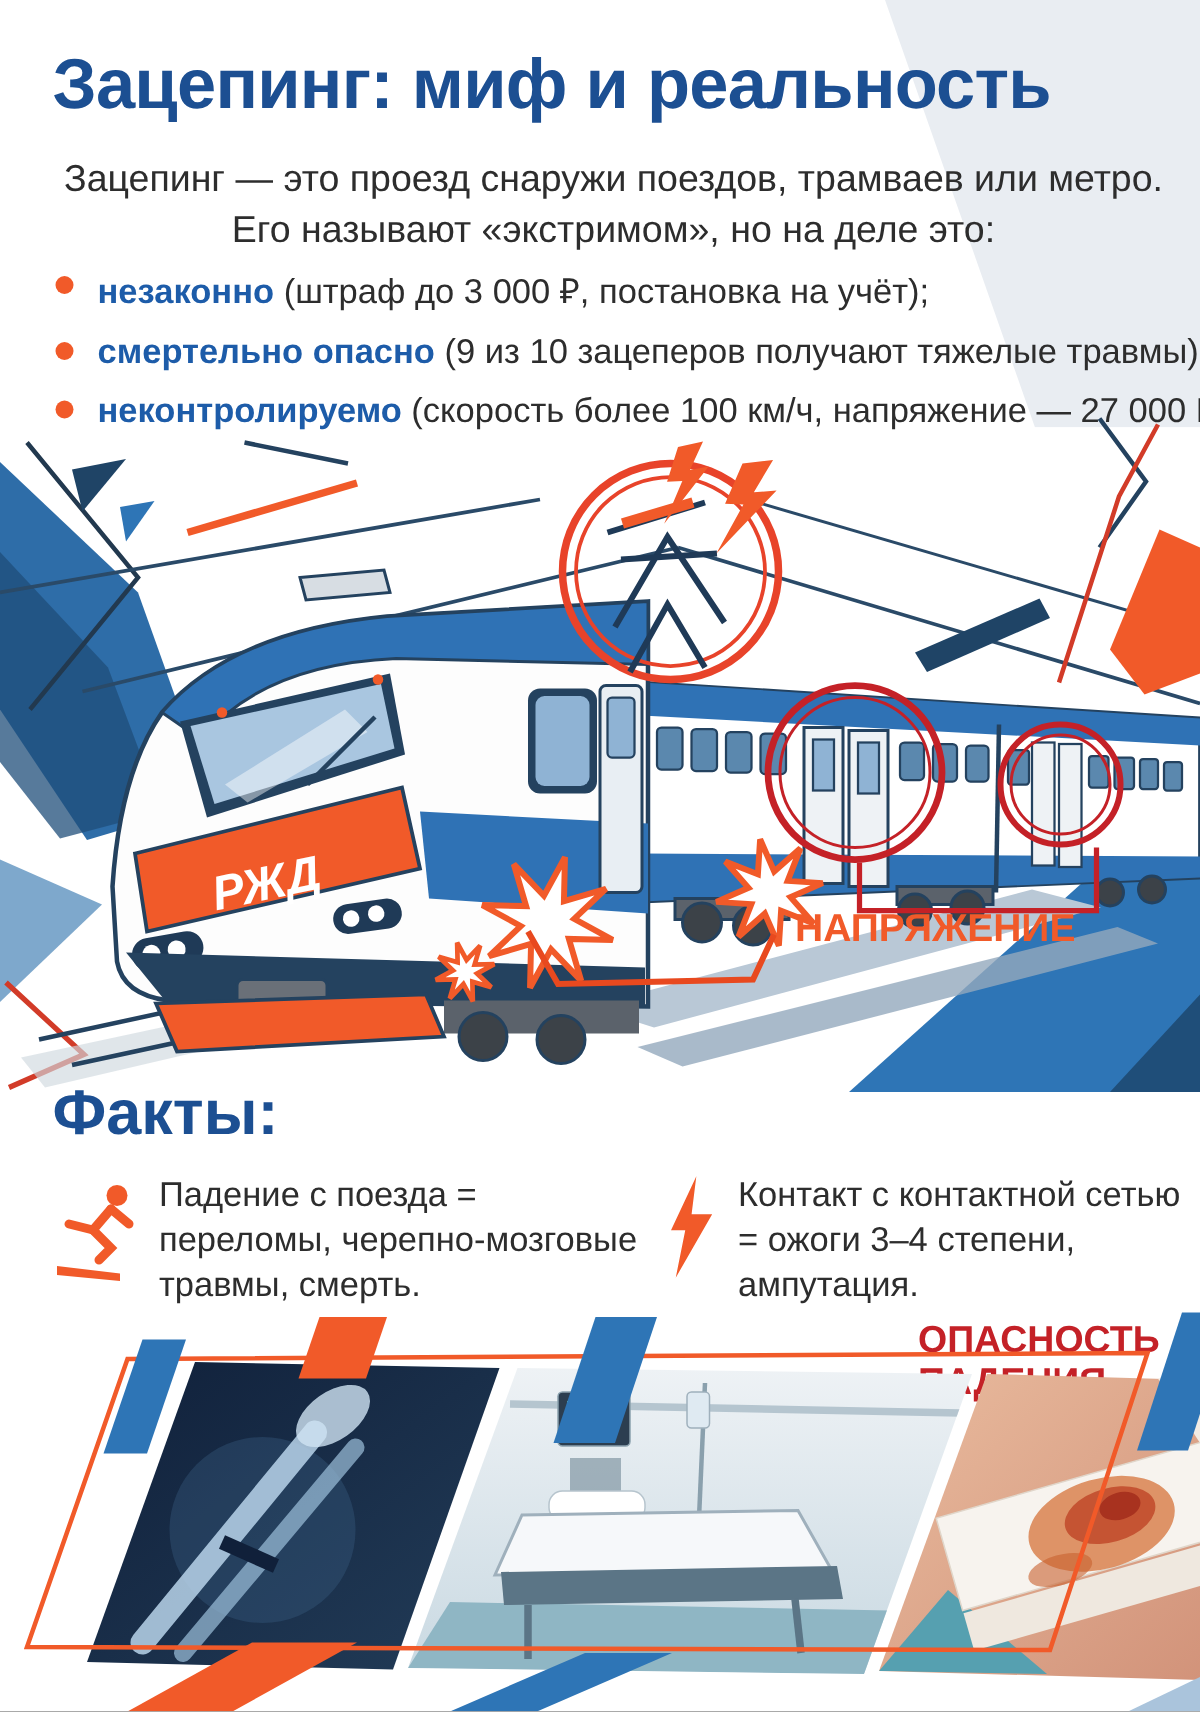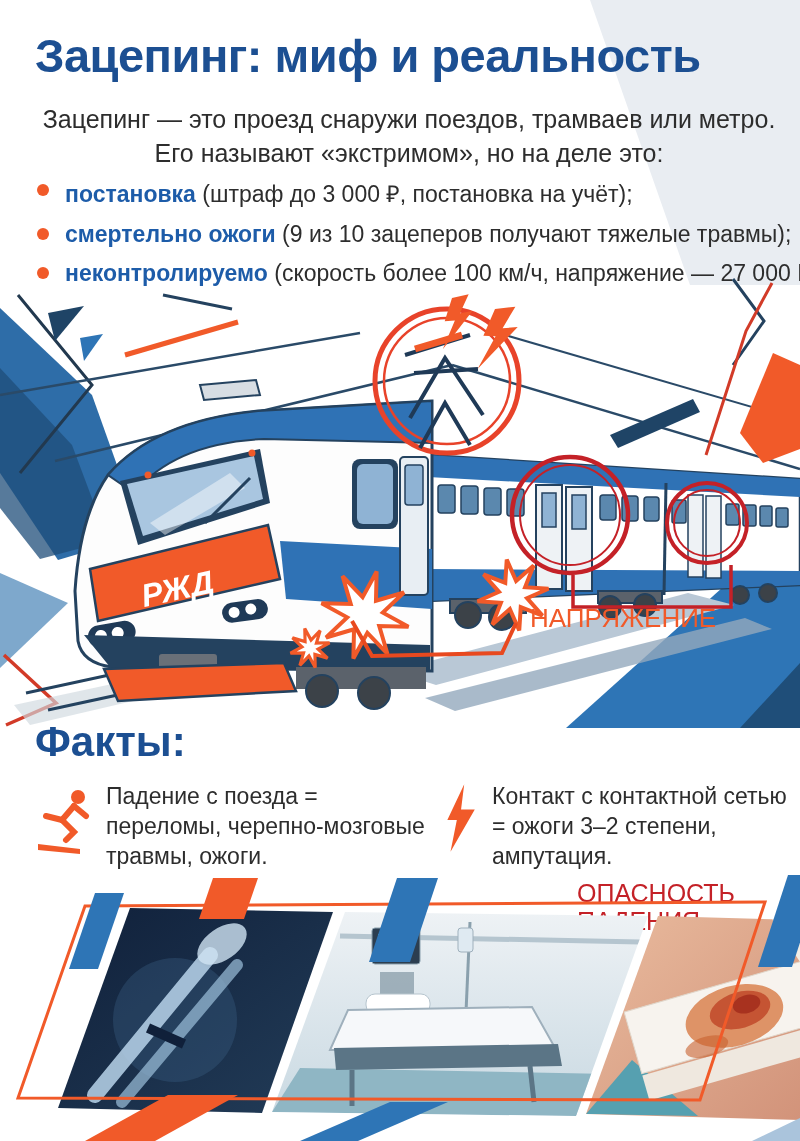--- a/index.html
+++ b/index.html
@@ -15,24 +15,24 @@
   .intro{position:absolute;left:35px;top:102px;width:748px;margin:0;font-size:25px;
     line-height:1.36;color:var(--body-text,#2d2d2d);text-align:center;}
   .bullets{position:absolute;left:35px;top:177px;margin:0;padding:0;list-style:none;}
   .bullets li{position:relative;padding-left:30px;margin-bottom:12px;font-size:23px;
     white-space:nowrap;color:var(--body-text,#2d2d2d);}
   .dot{position:absolute;left:2px;top:7px;width:12px;height:12px;border-radius:50%;
     background:var(--accent-orange,#f15a29);}
   .lead{color:var(--lead-blue,#1d5ca9);font-weight:bold;}
   .illu{position:absolute;left:0;top:273px;width:800px;height:455px;}
   .illu svg{display:block;}
-  .label{position:absolute;font-weight:normal;line-height:1.1;letter-spacing:0;}
+  .label{position:absolute;font-weight:bold;line-height:1.1;letter-spacing:0;}
   .label span{display:block;}
   .voltage{left:530px;top:331px;color:var(--accent-orange,#f15a29);font-size:26px;}
-  .fall{left:577px;top:607px;color:var(--danger-red,#c42127);font-size:25px;}
+  .fall{left:612px;top:607px;color:var(--danger-red,#c42127);font-size:25px;}
   .speed{left:368px;top:663px;color:var(--speed-orange,#e8491f);font-size:25px;}
   .facts-h{position:absolute;left:35px;top:718px;margin:0;font-size:42px;font-weight:bold;
     color:var(--title-blue,#1c4f92);text-align:right;}
   .fact-icon{position:absolute;}
   .fact-icon.f1{left:36px;top:786px;}
   .fact-icon.f2{left:441px;top:783px;}
   .fact-text{position:absolute;margin:0;font-size:23px;line-height:1.3;
     color:var(--body-text,#2d2d2d);}
   .fact-text.t1{left:106px;top:782px;width:330px;}
   .fact-text.t2{left:492px;top:782px;width:300px;}
@@ -45,24 +45,24 @@
 <div class="poster">
 
   <div class="gray-panel"></div>
 
   <h1 class="title">Зацепинг: миф и реальность</h1>
 
   <p class="intro">Зацепинг — это проезд снаружи поездов, трамваев или метро. Его называют «экстримом», но на деле это:</p>
 
   <ul class="bullets">
     <li>
-      <span class="dot"></span><span class="lead">постановка</span><span> (штраф до 3 000 ₽, постановка на учёт);</span>
+      <span class="dot"></span><span class="lead">незаконно</span><span> (штраф до 3 000 ₽, постановка на учёт);</span>
     </li>
     <li>
-      <span class="dot"></span><span class="lead">смертельно ожоги</span><span> (9 из 10 зацеперов получают тяжелые травмы);</span>
+      <span class="dot"></span><span class="lead">смертельно опасно</span><span> (9 из 10 зацеперов получают тяжелые травмы);</span>
     </li>
     <li>
       <span class="dot"></span><span class="lead">неконтролируемо</span><span> (скорость более 100 км/ч, напряжение — 27 000 В).</span>
     </li>
   </ul>
 
   <div class="illu">
     <svg width="800" height="455" viewBox="0 0 800 455">
 
       <g>
@@ -234,28 +234,28 @@
       <g stroke="#f15a29" stroke-width="6" fill="none" stroke-linecap="round">
         <path d="M38,20 L26,34"></path>
         <path d="M26,34 L10,30"></path>
         <path d="M26,34 L38,46 L30,54"></path>
         <path d="M38,20 L50,30"></path>
       </g>
       <circle cx="42" cy="11" r="7" fill="#f15a29"></circle>
       <path d="M2,58 L44,63 L44,68 L2,64 Z" fill="#f15a29"></path>
     </svg>
   </div>
-  <p class="fact-text t1">Падение с поезда = переломы, черепно-мозговые травмы, ожоги.</p>
+  <p class="fact-text t1">Падение с поезда = переломы, черепно-мозговые травмы, смерть.</p>
 
   <div class="fact-icon f2">
     <svg width="38" height="70" viewBox="0 0 36 64">
       <polygon points="22,0 6,34 15,34 9,64 32,24 19,24" fill="#f15a29"></polygon>
     </svg>
   </div>
-  <p class="fact-text t2">Контакт с контактной сетью = ожоги 3–2 степени, ампутация.</p>
+  <p class="fact-text t2">Контакт с контактной сетью = ожоги 3–4 степени, ампутация.</p>
 
   <div class="collage">
     <svg width="800" height="271" viewBox="0 0 800 271">
       <defs>
         <linearGradient id="xg" x1="0" y1="0" x2="1" y2="1">
           <stop offset="0" stop-color="#10203a"></stop>
             <stop offset="1" stop-color="#223c58"></stop>
         </linearGradient>
         <linearGradient id="hg" x1="0" y1="0" x2="0" y2="1">
           <stop offset="0" stop-color="#eef2f5"></stop>

